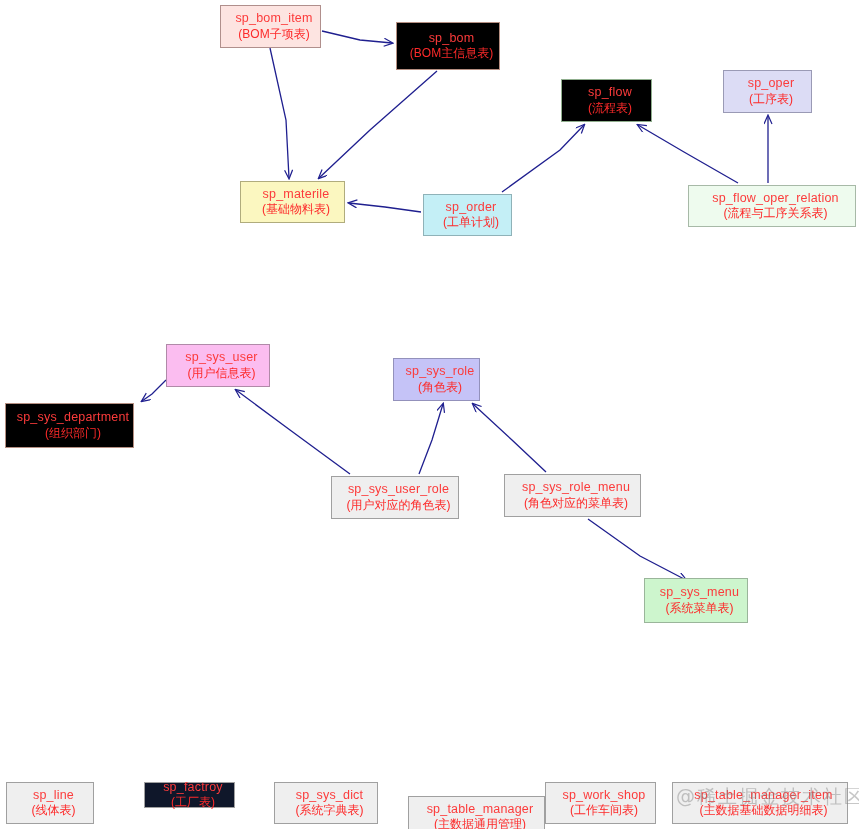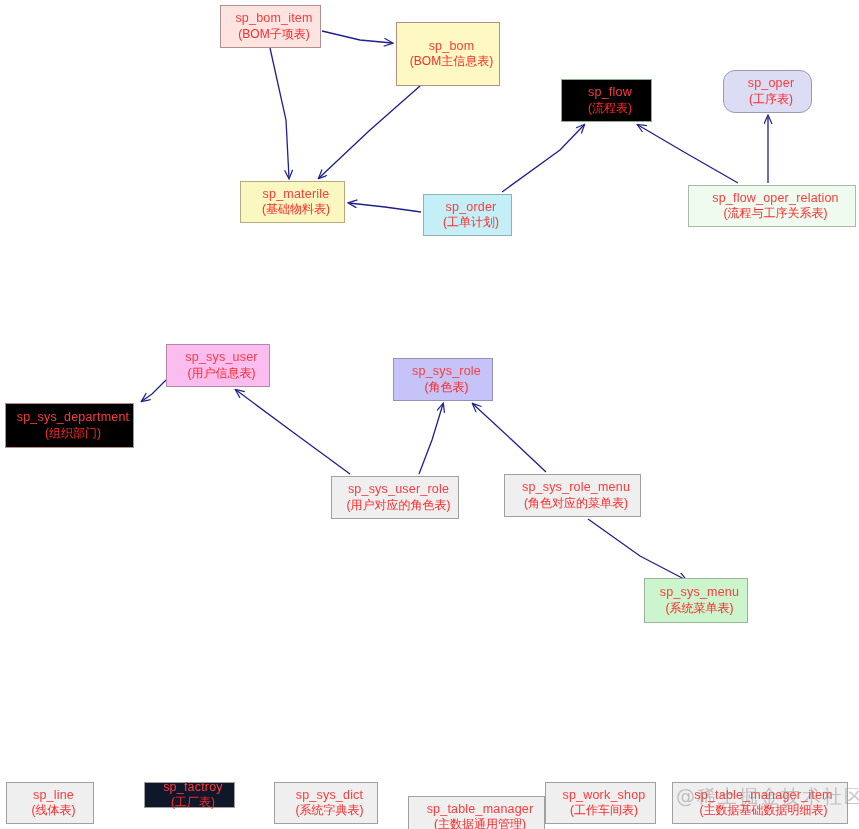--- a/index.html
+++ b/index.html
@@ -81,49 +81,49 @@
         <polyline points="419,474 432,440 443,404" fill="none" stroke="#1f1f8f" stroke-width="1.3" marker-end="url(#arrowhead)"></polyline>
         <polyline points="546,472 512,440 473,404" fill="none" stroke="#1f1f8f" stroke-width="1.3" marker-end="url(#arrowhead)"></polyline>
         <polyline points="588,519 640,556 686,580" fill="none" stroke="#1f1f8f" stroke-width="1.3" marker-end="url(#arrowhead)"></polyline>
       </g>
   </svg>
   <div id="node-layer">
       <div class="node" style="left: 220px; top: 5px; width: 101px; height: 43px; background: rgb(253, 228, 225); border-color: rgb(176, 143, 140);">
         <span class="nm">sp_bom_item</span>
         <span class="cn">(BOM子项表)</span>
       </div>
-      <div class="node" style="left: 396px; top: 22px; width: 104px; height: 64px; background: #fef9c3; border-color: rgb(181, 143, 130); text-align: right;">
+      <div class="node" style="left: 396px; top: 22px; width: 104px; height: 48px; background: #000000; border-color: rgb(181, 143, 130); text-align: right;">
         <span class="nm">sp_bom</span>
         <span class="cn">(BOM主信息表)</span>
       </div>
       <div class="node" style="left: 561px; top: 79px; width: 91px; height: 43px; background: #000000; border-color: rgb(143, 174, 141);">
         <span class="nm">sp_flow</span>
         <span class="cn">(流程表)</span>
       </div>
-      <div class="node" style="left: 723px; top: 70px; width: 89px; height: 43px; background: rgb(220, 220, 245); border-color: rgb(154, 154, 181); border-radius: 12px;">
+      <div class="node" style="left: 723px; top: 70px; width: 89px; height: 43px; background: rgb(220, 220, 245); border-color: rgb(154, 154, 181);">
         <span class="nm">sp_oper</span>
         <span class="cn">(工序表)</span>
       </div>
       <div class="node" style="left: 240px; top: 181px; width: 105px; height: 42px; background: rgb(251, 247, 192); border-color: rgb(176, 172, 125);">
         <span class="nm">sp_materile</span>
         <span class="cn">(基础物料表)</span>
       </div>
       <div class="node" style="left: 423px; top: 194px; width: 89px; height: 42px; background: rgb(196, 239, 246); border-color: rgb(143, 178, 184);">
         <span class="nm">sp_order</span>
         <span class="cn">(工单计划)</span>
       </div>
       <div class="node" style="left: 688px; top: 185px; width: 168px; height: 42px; background: rgb(238, 251, 238); border-color: rgb(167, 185, 167);">
         <span class="nm">sp_flow_oper_relation</span>
         <span class="cn">(流程与工序关系表)</span>
       </div>
       <div class="node" style="left: 166px; top: 344px; width: 104px; height: 43px; background: rgb(251, 189, 240); border-color: rgb(176, 138, 168);">
         <span class="nm">sp_sys_user</span>
         <span class="cn">(用户信息表)</span>
       </div>
-      <div class="node" style="left: 393px; top: 358px; width: 100px; height: 43px; background: rgb(197, 195, 247); border-color: rgb(147, 145, 187);">
+      <div class="node" style="left: 393px; top: 358px; width: 87px; height: 43px; background: rgb(197, 195, 247); border-color: rgb(147, 145, 187);">
         <span class="nm">sp_sys_role</span>
         <span class="cn">(角色表)</span>
       </div>
       <div class="node" style="left: 5px; top: 403px; width: 129px; height: 45px; background: #000000; border-color: rgb(181, 143, 130);">
         <span class="nm">sp_sys_department</span>
         <span class="cn">(组织部门)</span>
       </div>
       <div class="node" style="left: 331px; top: 476px; width: 128px; height: 43px; background: rgb(239, 239, 239); border-color: rgb(160, 160, 160);">
         <span class="nm">sp_sys_user_role</span>
         <span class="cn">(用户对应的角色表)</span>

